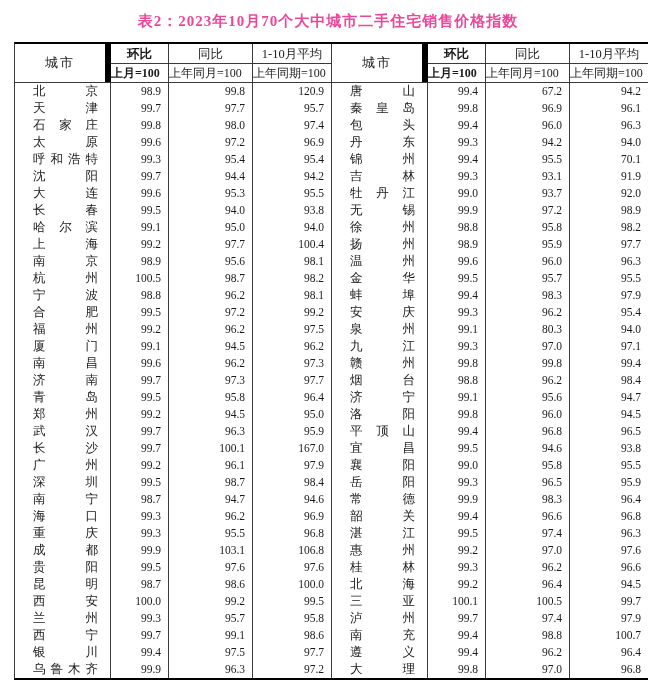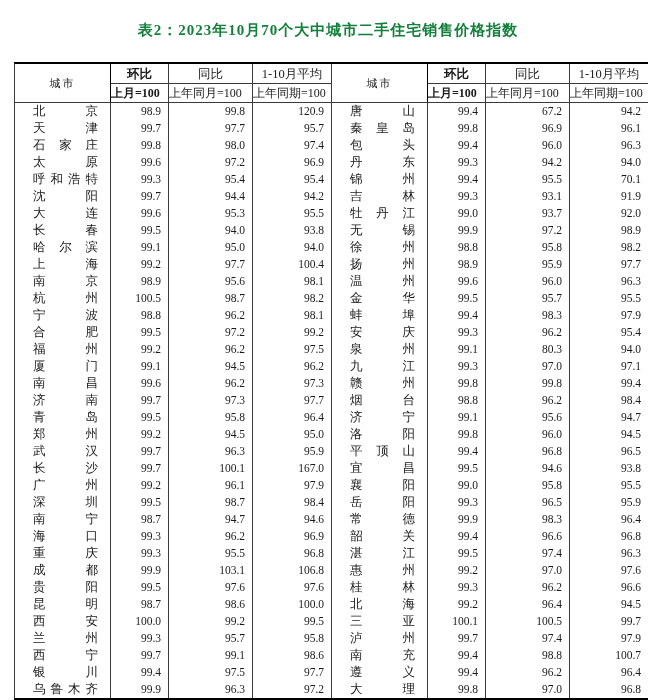--- a/index.html
+++ b/index.html
@@ -1,37 +1,37 @@
 <!DOCTYPE html>
 <html><head>
 <meta charset="utf-8">
 <style>
   * { margin:0; padding:0; box-sizing:border-box; }
   html,body { width:656px; height:700px; background:#ffffff; overflow:hidden; }
   body { font-family:"Liberation Serif","DejaVu Serif",serif; color:#1a1a1a; }
 
   .title {
-    height:62px; padding-top:21px; text-align:center;
-    font-size:15px; font-weight:bold; letter-spacing:1px; color:#15803d;
+    height:42px; padding-top:12px; text-align:center;
+    font-size:15px; font-weight:bold; letter-spacing:1px; color:#ec4899;
   }
 
   .table {
     margin-left:14px; width:634px;
     border-top:2px solid #000; border-bottom:2px solid #000; border-left:1px solid #3a3a3a;
     display:flex; background:#fff;
   }
   .half { display:block; }
   .half.left  { width:317px; }
   .half.right { width:316px; }
 
   .thead { display:flex; border-bottom:1px solid #3a3a3a; height:39px; }
   .h-city {
-    width:96px; border-right:1px solid #000000;
+    width:96px; border-right:6px solid #000000;
     display:flex; align-items:center; justify-content:center;
-    font-size:11px; letter-spacing:2px;
+    font-size:13px; letter-spacing:2px;
   }
   .hgroup { border-right:1px solid #3a3a3a; }
   .hgroup .h-top {
     height:20px; line-height:20px; border-bottom:1px solid #3a3a3a;
     text-align:center; font-size:12.5px;
   }
   .hgroup .h-bot {
     height:18px; line-height:19px; text-align:left; font-size:12px;
   }
   .w-mom { width:58px;font-weight:bold; }

